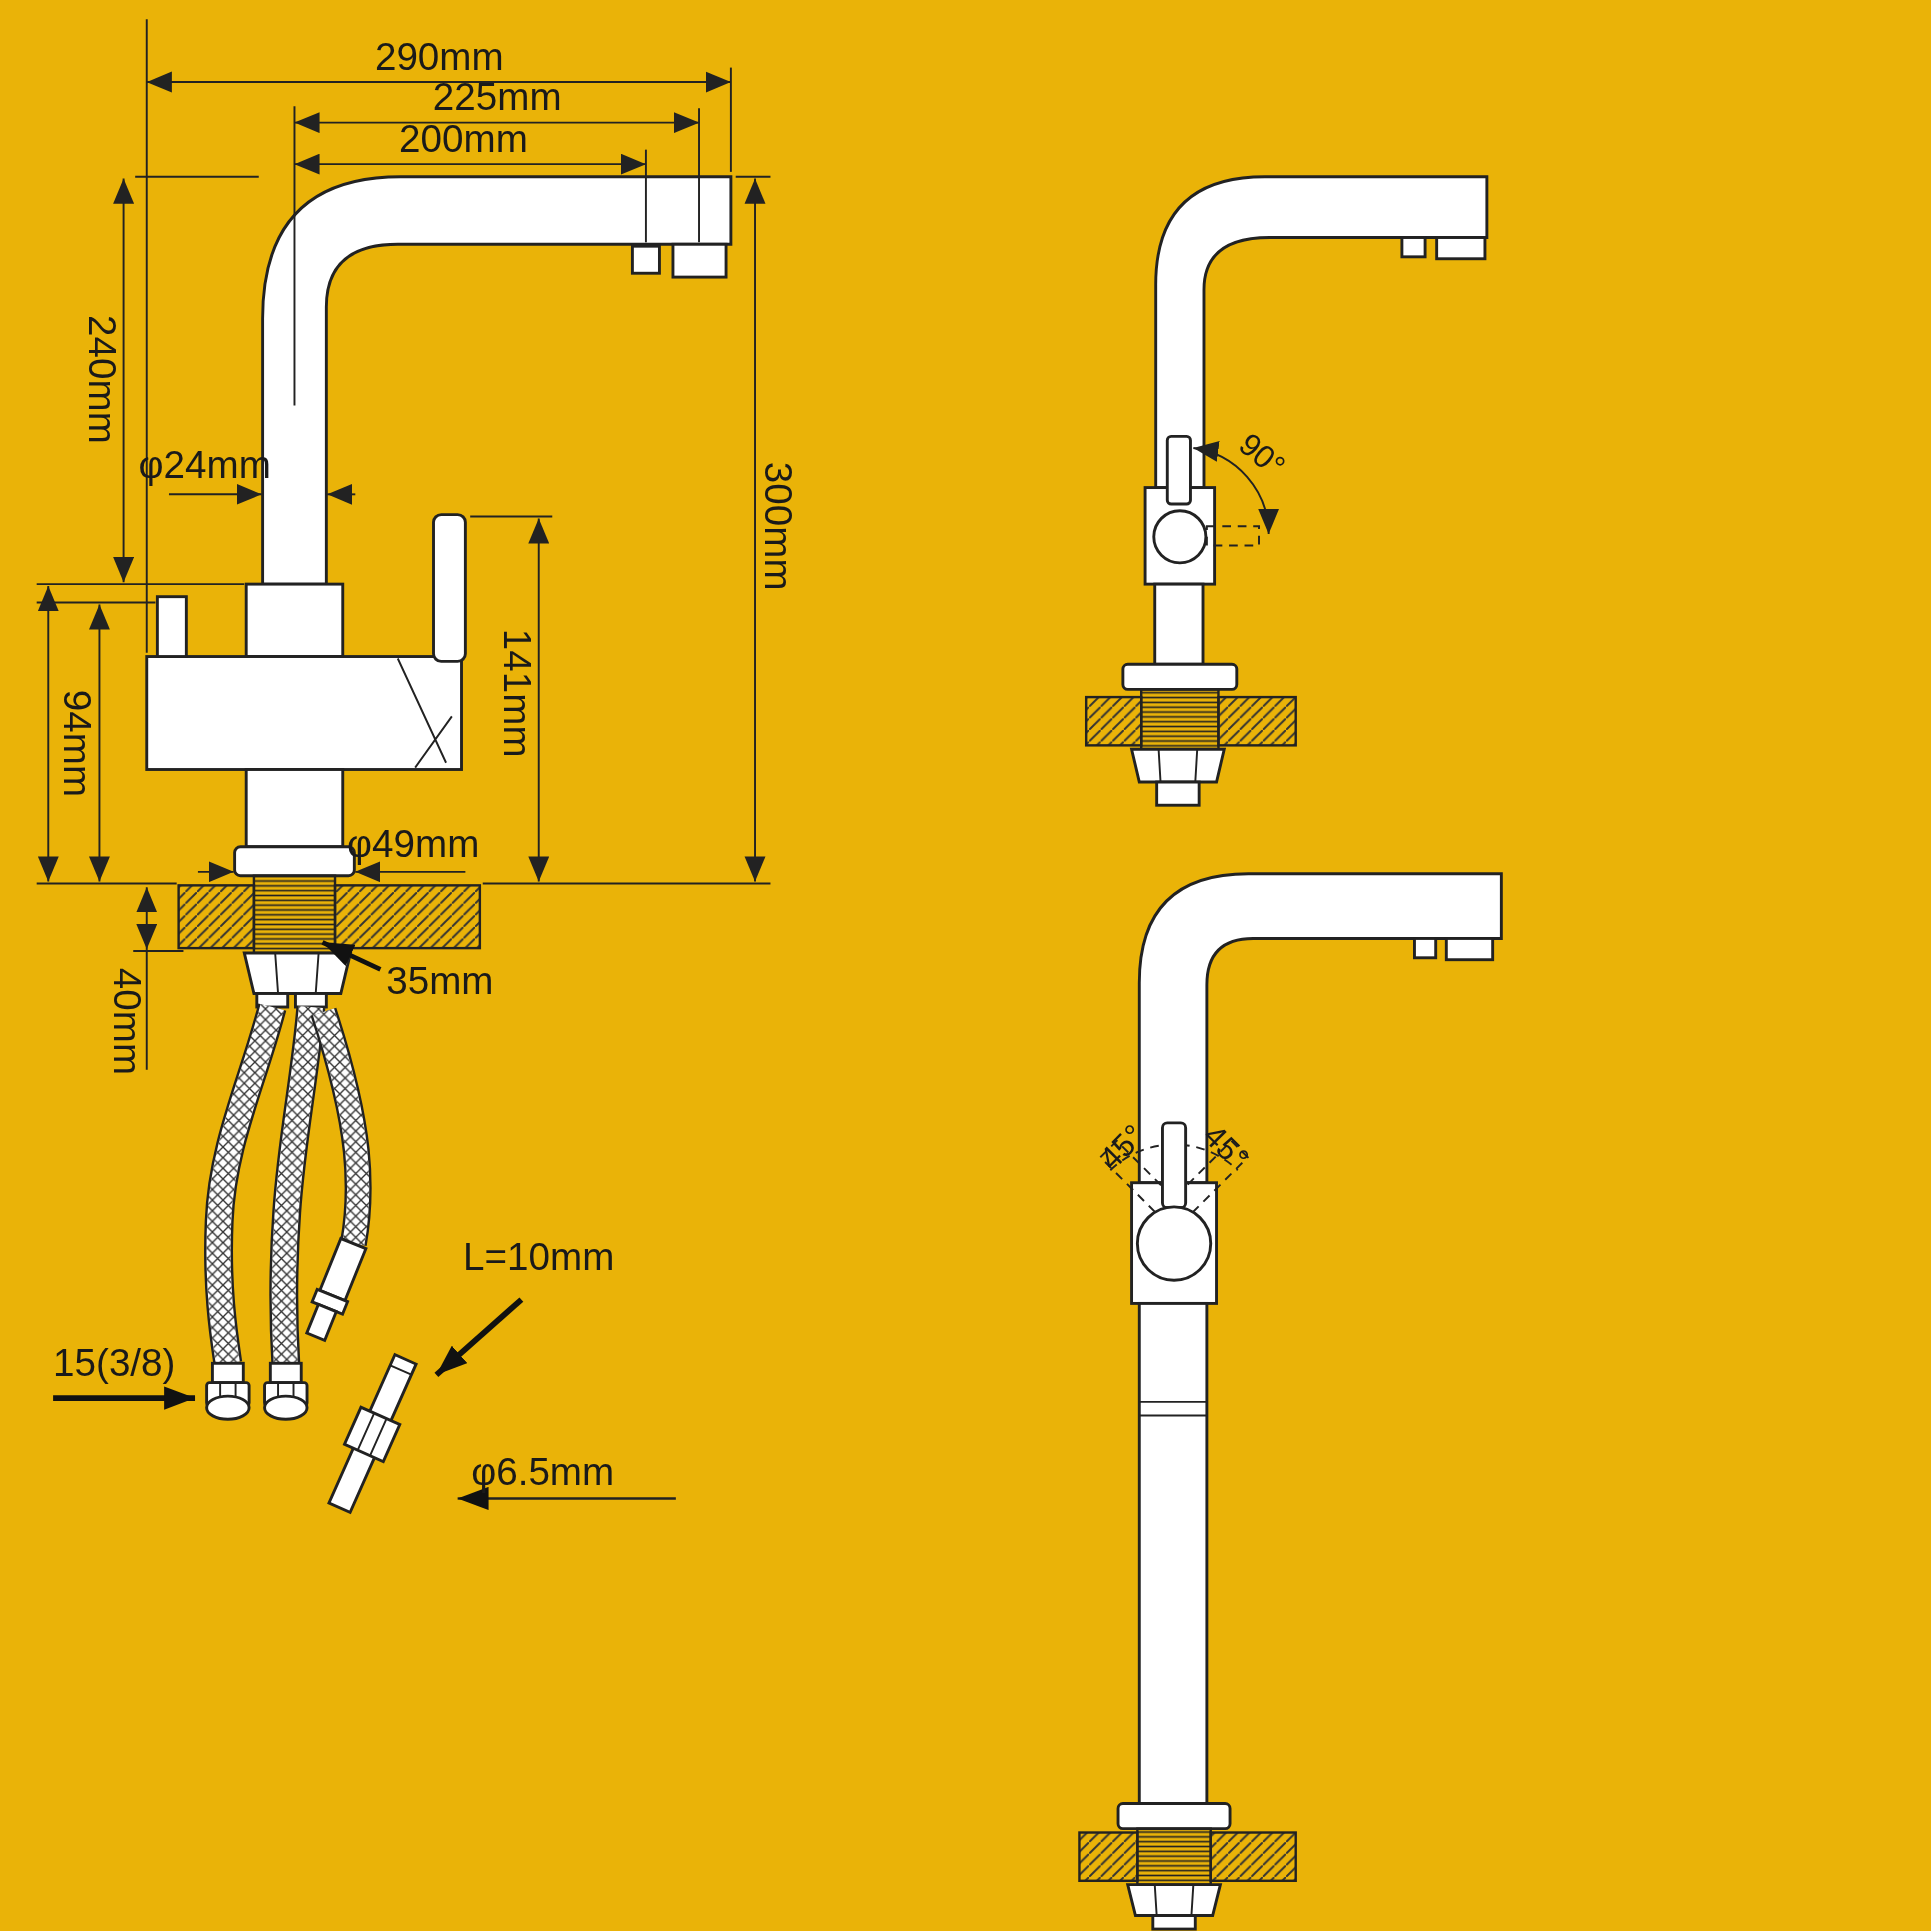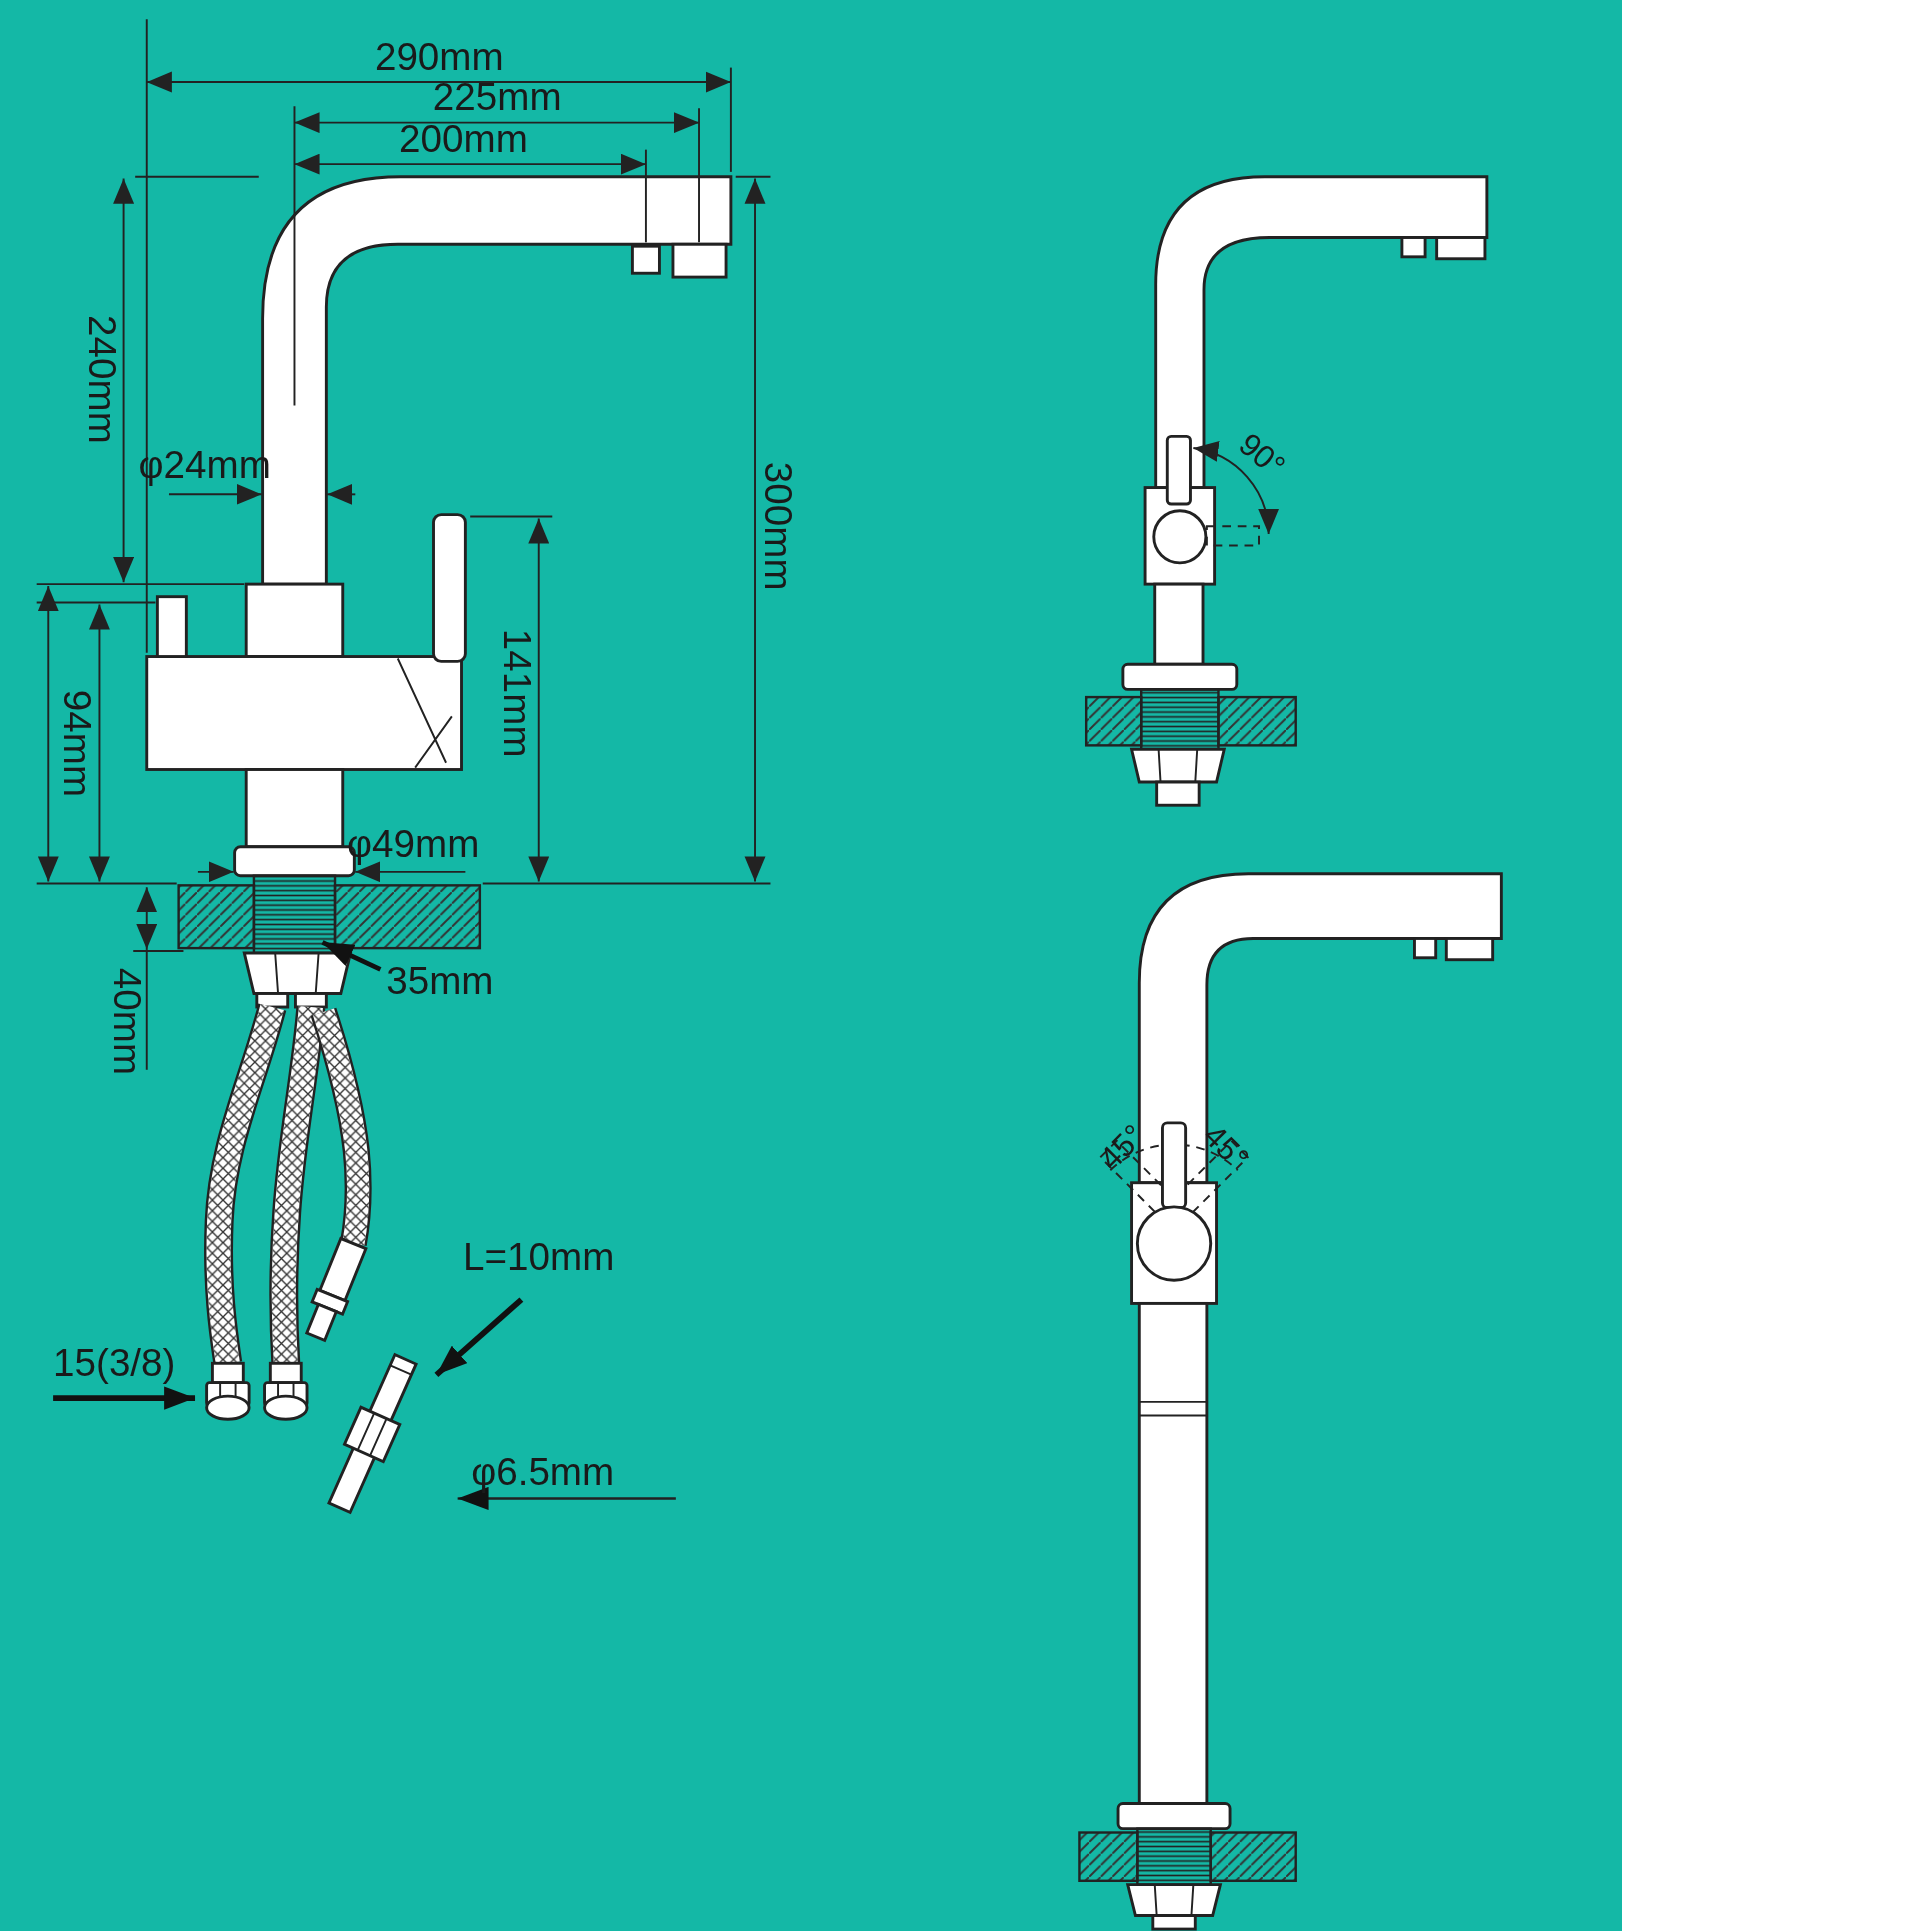--- a/index.html
+++ b/index.html
@@ -1,16 +1,16 @@
 <!DOCTYPE html>
 <html><head>
 <meta charset="utf-8">
 <style>
   html,body{margin:0;padding:0;background:#ffffff;}
-  .stage{width:1622px;height:1931px;background:#14b8a6;position:relative;overflow:hidden;}
+  .stage{width:1931px;height:1931px;background:#eab308;position:relative;overflow:hidden;}
   svg{display:block;}
   text{font-family:"Liberation Sans",sans-serif;fill:#1a1a1a;}
   .lbl{font-size:40px;}
   .lblS{font-size:33px;}
   .ol{fill:#ffffff;stroke:#222222;stroke-width:3;}
   .thin{fill:none;stroke:#222222;stroke-width:2;}
   .dim{fill:none;stroke:#222222;stroke-width:2;}
   .ext{fill:none;stroke:#222222;stroke-width:2;}
   .dash{fill:none;stroke:#222222;stroke-width:2;stroke-dasharray:9 7;}
   .thick{fill:none;stroke:#111111;stroke-width:6;}

